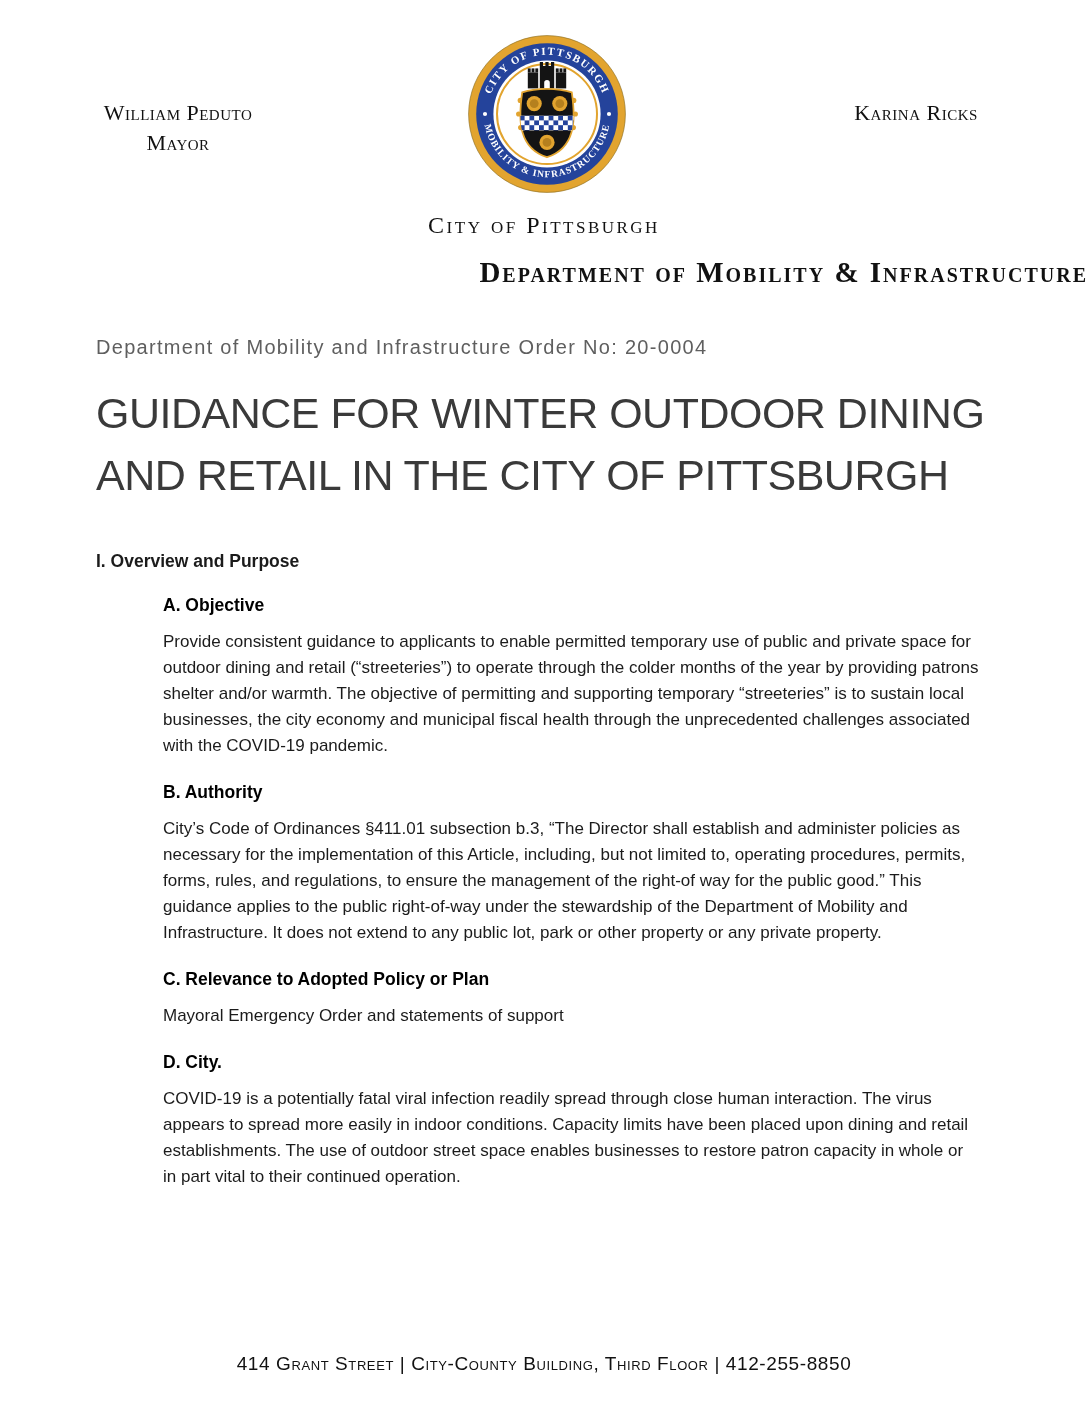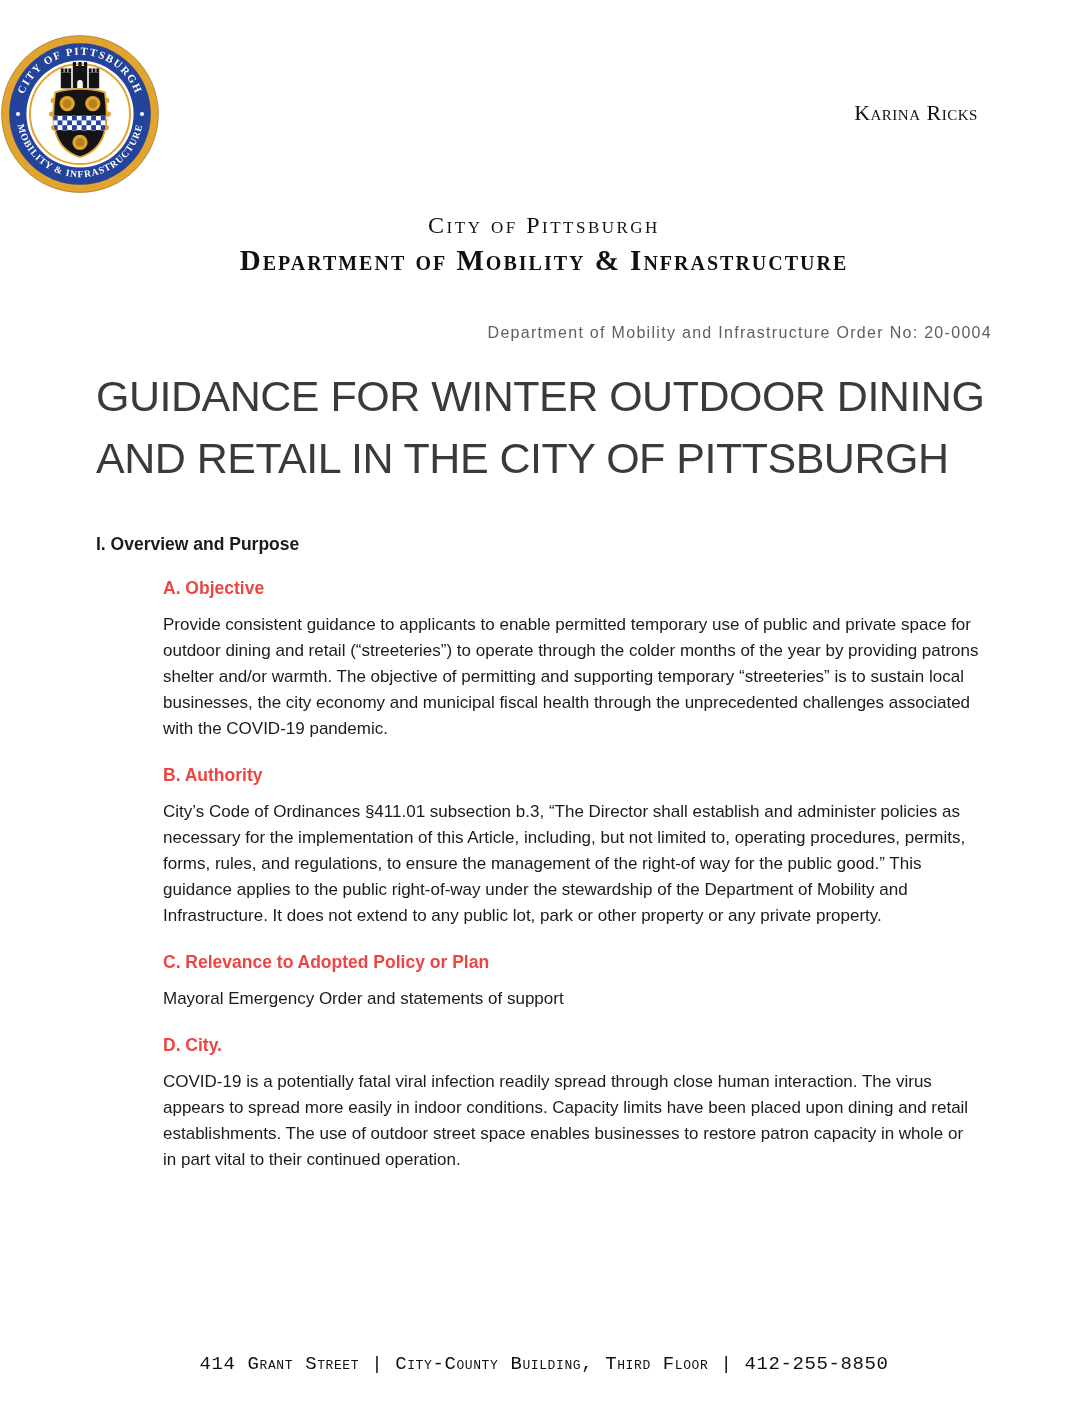--- a/index.html
+++ b/index.html
@@ -40,87 +40,90 @@
   .org-city {
     margin-top: 18px;
     text-align: center;
     font-family: "Liberation Serif", serif;
     font-variant: small-caps;
     font-size: 24px;
     letter-spacing: 2.5px;
     color: #111111;
   }
   .org-dept {
-    margin-top: 5px;
-    text-align: center;
+    margin-top: 17px;
+    text-align: right;
     font-family: "Liberation Serif", serif;
     font-variant: small-caps;
     font-weight: bold;
     font-size: 29px;
     letter-spacing: 2px;
     color: #111111;
   }
 
   
   .main { padding: 0 96px; }
   .order-line {
     margin: 47px 0 0 0;
-    font-size: 16px;
+    font-size: 20px;
     letter-spacing: 1.3px;
     color: #5f5f5f;
-    text-align: right;
   }
   .doc-title {
     margin: 24px 0 8px 0;
     max-width: 920px;
     font-size: 43px;
     font-weight: 400;
     line-height: 1.44;
     letter-spacing: -0.5px;
     color: #3a3a3a;
   }
   .sec-h1 {
     margin: 44px 0 0 0;
     font-size: 17.5px;
     font-weight: bold;
     color: #1b1b1b;
   }
   .sec-h2 {
     margin: 23px 0 0 67px;
     font-size: 17.5px;
     font-weight: bold;
-    color: #ef4444;
+    color: #000000;
   }
   .para {
     margin: 13px 0 0 67px;
     max-width: 818px;
     font-size: 17px;
     line-height: 26px;
     color: #1b1b1b;
   }
 
   
   .footer {
     position: absolute;
     left: 0; right: 0;
     bottom: 33px;
     text-align: center;
-    font-family: Liberation Mono, monospace;
+    font-family: Liberation Sans, sans-serif;
     font-variant: small-caps;
     font-size: 19px;
     letter-spacing: 0.6px;
     color: #111111;
   }
 </style>
 </head>
 <body>
 
 <div class="page">
 
   <div class="header">
+    <div class="official official-left">
+      <div class="name">William Peduto</div>
+      <div class="title">Mayor</div>
+    </div>
 
     <div class="seal-wrap">
       <svg viewBox="0 0 200 200" width="160" height="160">
         <defs>
           <path id="arcTop" d="M 26,100 A 74,74 0 0 1 174,100"></path>
           <path id="arcBot" d="M 21,100 A 79,79 0 0 0 179,100"></path>
           <path id="shieldPath" d="M 69,73 C 79,69.5 89,68.5 100,68.5 C 111,68.5 121,69.5 131,73 C 134,94 134,112 130.5,123 C 126,139 115,149 100,154 C 85,149 74,139 69.5,123 C 66,112 66,94 69,73 Z"></path>
           <clipPath id="shieldClip">
               <use href="#shieldPath"></use>
             </clipPath>

